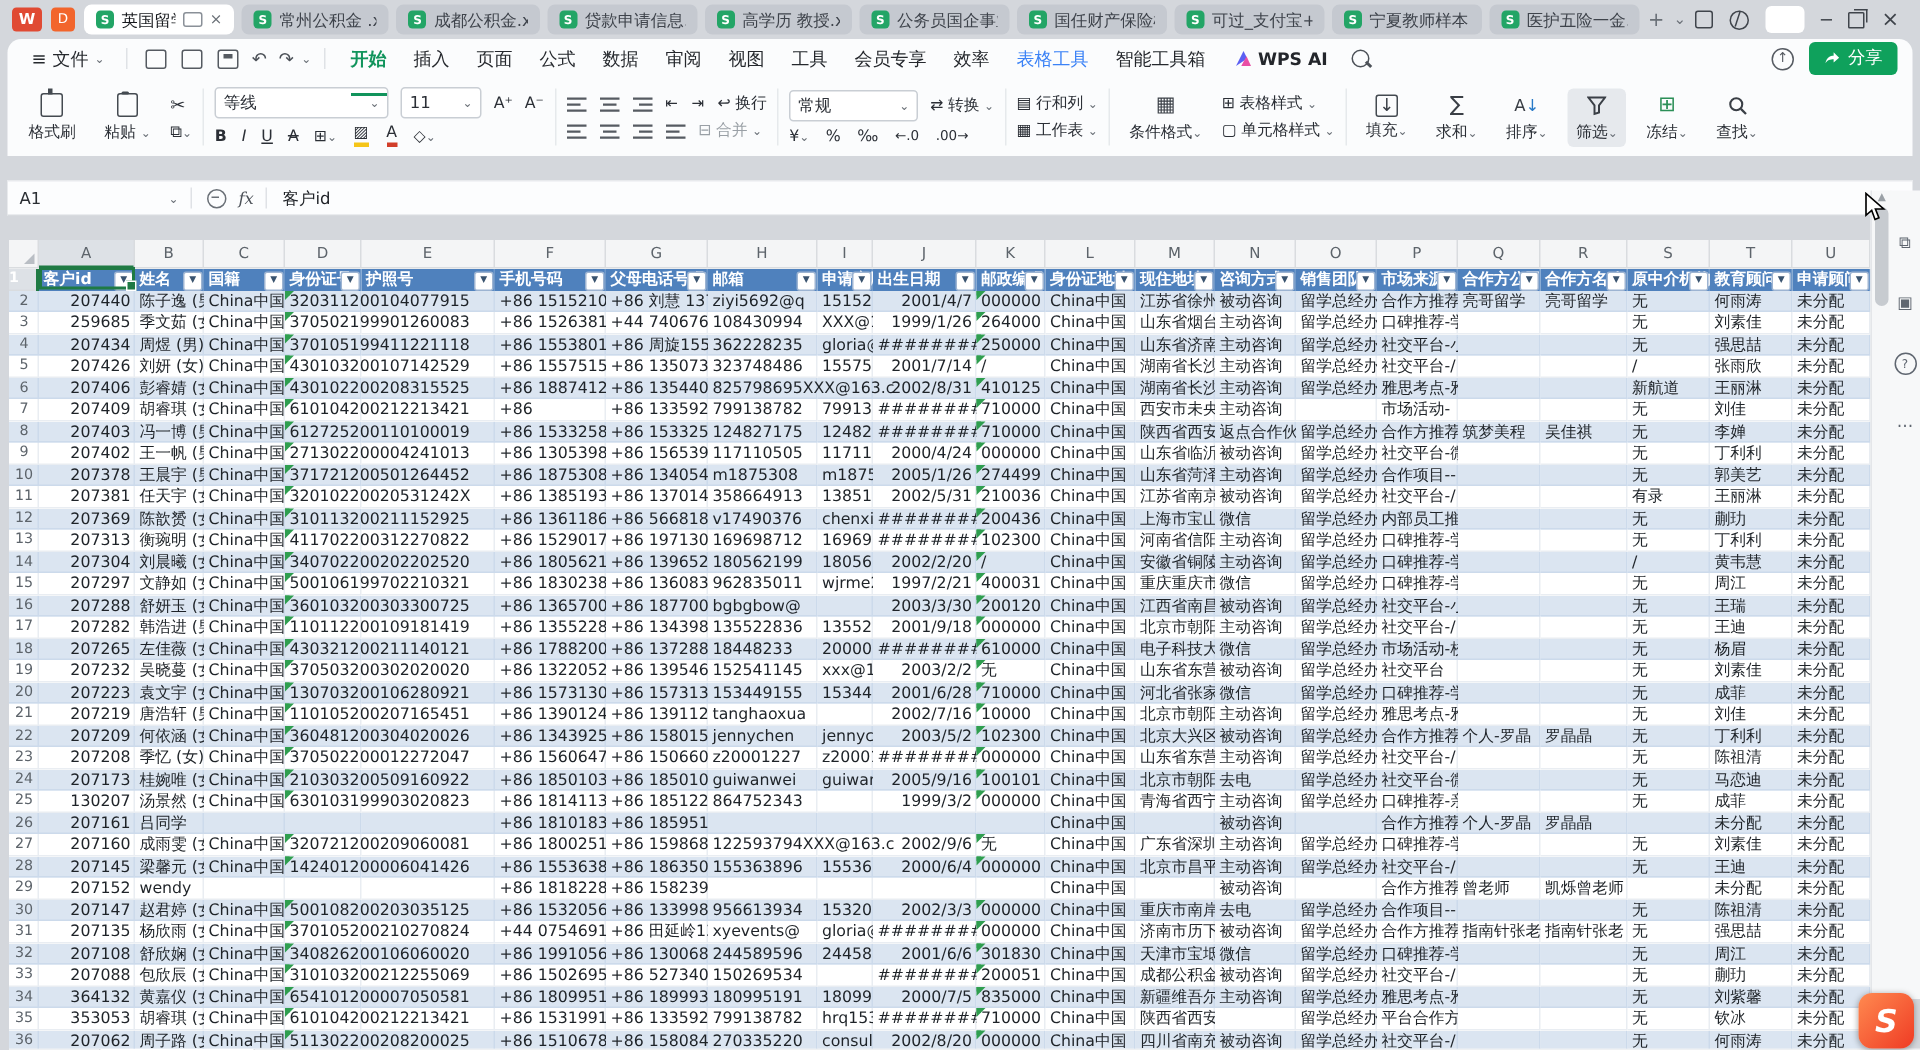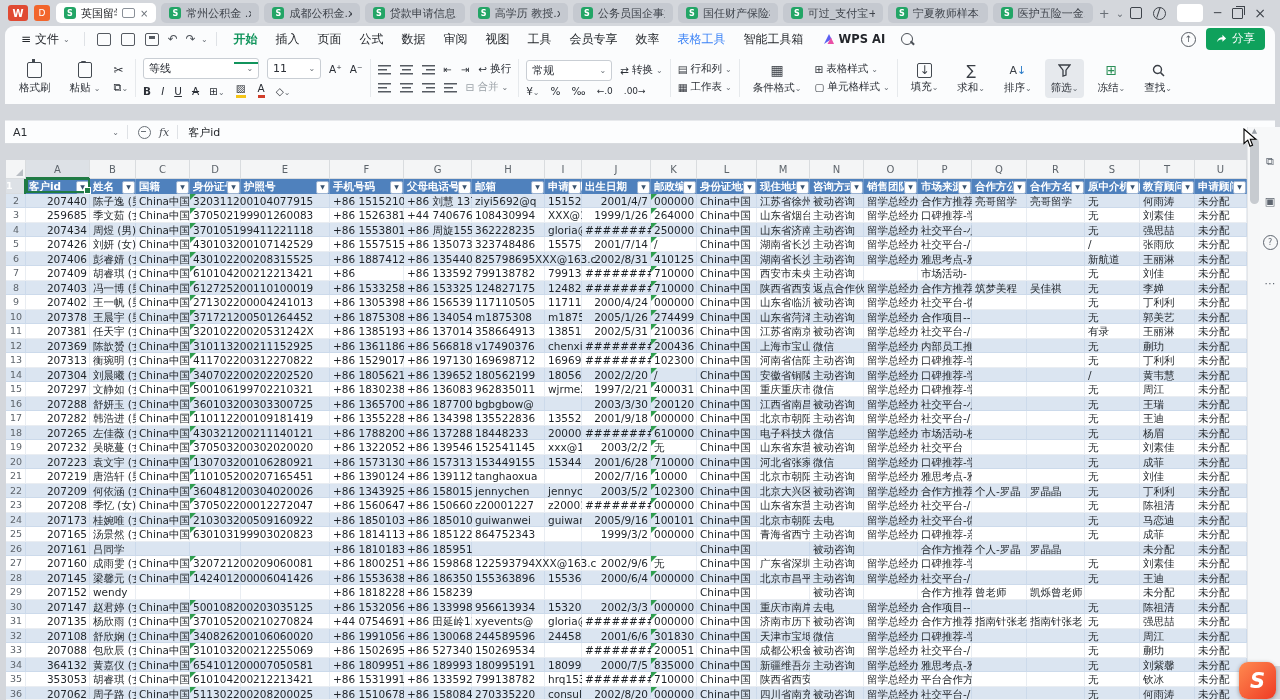--- a/index.html
+++ b/index.html
@@ -2107,21 +2107,21 @@
           </td>
           <td>
             <span class="cv">未分配</span>
           </td>
         </tr>
         <tr class="r">
           <td class="rn">
             <span class="cv">25</span>
           </td>
           <td class="rt">
-            <span class="cv">207165</span>
+            <span class="cv">130207</span>
           </td>
           <td>
             <span class="cv">汤景然 (女</span>
           </td>
           <td>
             <span class="cv">China中国</span>
           </td>
           <td class="gt ovf">
             <span class="cv">630103199903020823</span>
           </td>

